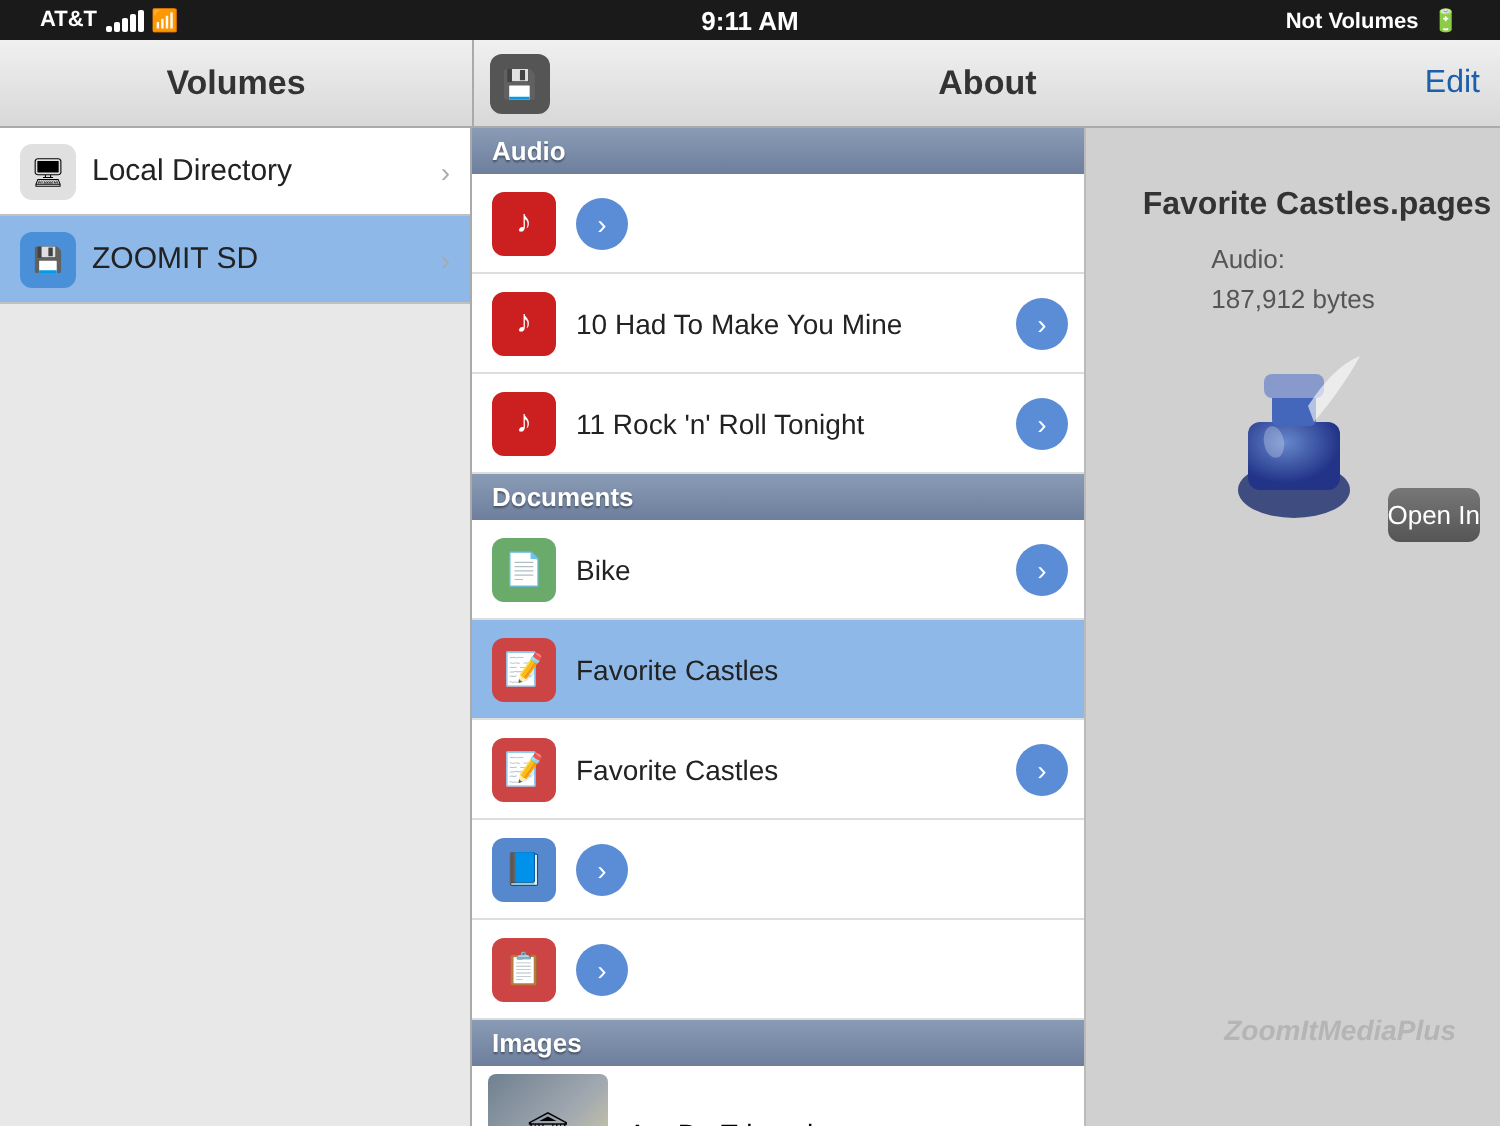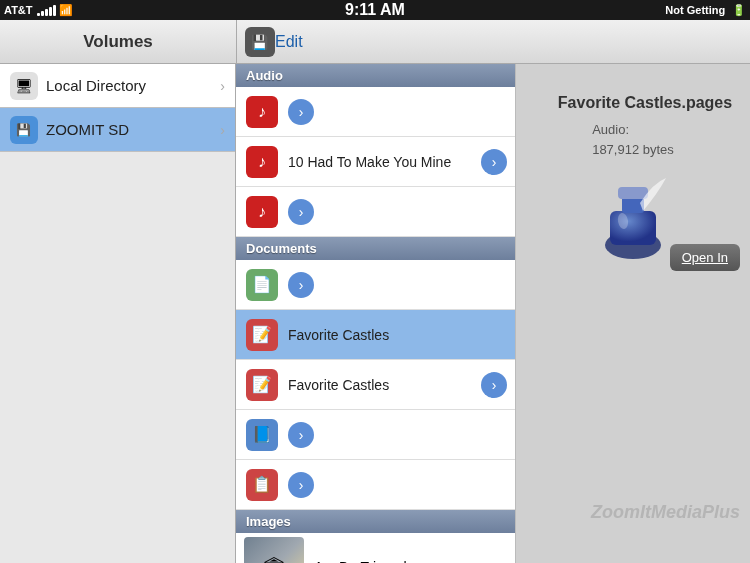--- a/index.html
+++ b/index.html
@@ -5,27 +5,27 @@
     * { box-sizing: border-box; margin: 0; padding: 0; }
     body { font-family: -apple-system, 'Helvetica Neue', Arial, sans-serif; background: #c8c8c8; width: 750px; height: 563px; overflow: hidden; font-size: 14px; }
 
     
     .status-bar {
       height: 20px;
       background: #1a1a1a;
       display: flex;
       align-items: center;
       justify-content: space-between;
-      padding: 0 4px;
+      padding: 0 20px;
       color: white;
       font-size: 11px;
       font-weight: 600;
     }
     .status-left { display: flex; align-items: center; gap: 4px; }
-    .status-center { position: absolute; left: 50%; transform: translateX(-50%); font-size: 16px; font-weight: 600; color: white; }
+    .status-center { position: absolute; left: 50%; transform: translateX(-50%); font-size: 13px; font-weight: 600; color: white; }
 
     
     .app-container { display: flex; flex-direction: column; height: 543px; }
 
     
     .nav-bars { display: flex; height: 44px; }
 
     .nav-bar-left {
       width: 236px;
       background: linear-gradient(to bottom, #f0f0f0, #d8d8d8);
@@ -118,21 +118,21 @@
       color: #222;
     }
 
     .sidebar-item .chevron {
       color: #aaa;
       font-size: 14px;
     }
 
     
     .middle-panel {
-      width: 280px;
+      width: 307px;
       background: #7dd3fc;
       border-right: 1px solid #bbb;
       overflow-y: auto;
     }
 
     .section-header {
       background: linear-gradient(to bottom, #8a9bb5, #6d7f9c);
       color: white;
       font-size: 13px;
       font-weight: 600;
@@ -233,32 +233,31 @@
     }
 
     .open-in-btn {
       position: absolute;
       right: 10px;
       top: 160px;
       background: linear-gradient(to bottom, #777, #555);
       color: white;
       border: none;
       border-radius: 6px;
-      padding: 6px 12px;
+      padding: 6px 0;
       font-size: 13px;
       cursor: pointer;
-      text-decoration: underline;
     }
 
     
     .watermark {
       position: absolute;
       bottom: 40px;
-      right: 10px;
-      font-size: 18px;
+      right: 22px;
+      font-size: 14px;
       font-weight: bold;
       color: rgba(100,100,100,0.25);
       font-style: italic;
     }
 
     
     .signal-bars { display: flex; align-items: flex-end; gap: 1px; height: 12px; }
     .signal-bar { width: 3px; background: white; border-radius: 1px; }
 
     
@@ -274,35 +273,36 @@
       <div class="signal-bar" style="height:3px"></div>
       <div class="signal-bar" style="height:5px"></div>
       <div class="signal-bar" style="height:7px"></div>
       <div class="signal-bar" style="height:9px"></div>
       <div class="signal-bar" style="height:11px"></div>
     </div>
     <span class="wifi-icon">📶</span>
   </div>
   <span class="status-center">9:11 AM</span>
   <div>
-    <span>Not Getting</span>
+    <span>Not Volumes</span>
     <span style="margin-left:4px">🔋</span>
   </div>
 </div>
 
 <div class="app-container">
 
   <div class="nav-bars">
     <div class="nav-bar-left">
       <span>Volumes</span>
     </div>
     <div class="nav-bar-right">
       <div class="nav-icon">
         <span style="color:white;font-size:14px">💾</span>
       </div>
+      <span class="nav-title">About</span>
       <button class="edit-btn">Edit</button>
     </div>
   </div>
 
   <div class="content-row">
 
     <div class="sidebar">
       <div class="sidebar-item">
         <div class="item-icon" style="background:#e0e0e0">
           <span>🖥</span>
@@ -337,31 +337,33 @@
           <div style="width:32px;height:32px;background:#cc2020;border-radius:6px;display:flex;align-items:center;justify-content:center;color:white;font-size:16px">♪</div>
         </div>
         <span class="file-name">10 Had To Make You Mine</span>
         <div class="arrow-btn">›</div>
       </div>
 
       <div class="file-item">
         <div class="file-icon">
           <div style="width:32px;height:32px;background:#cc2020;border-radius:6px;display:flex;align-items:center;justify-content:center;color:white;font-size:16px">♪</div>
         </div>
+        <span class="file-name">11 Rock 'n' Roll Tonight</span>
         <div class="arrow-btn">›</div>
       </div>
 
       <div class="section-header">
         <span>Documents</span>
       </div>
 
       <div class="file-item">
         <div class="file-icon">
           <div style="width:32px;height:32px;background:#6aaa6a;border-radius:6px;display:flex;align-items:center;justify-content:center;color:white;font-size:16px">📄</div>
         </div>
+        <span class="file-name">Bike</span>
         <div class="arrow-btn">›</div>
       </div>
 
       <div class="file-item highlighted" style="position:relative;">
         <div class="file-icon">
           <div style="width:32px;height:32px;background:#cc4444;border-radius:6px;display:flex;align-items:center;justify-content:center;color:white;font-size:16px">📝</div>
         </div>
         <span class="file-name">Favorite Castles</span>
 
       </div>

